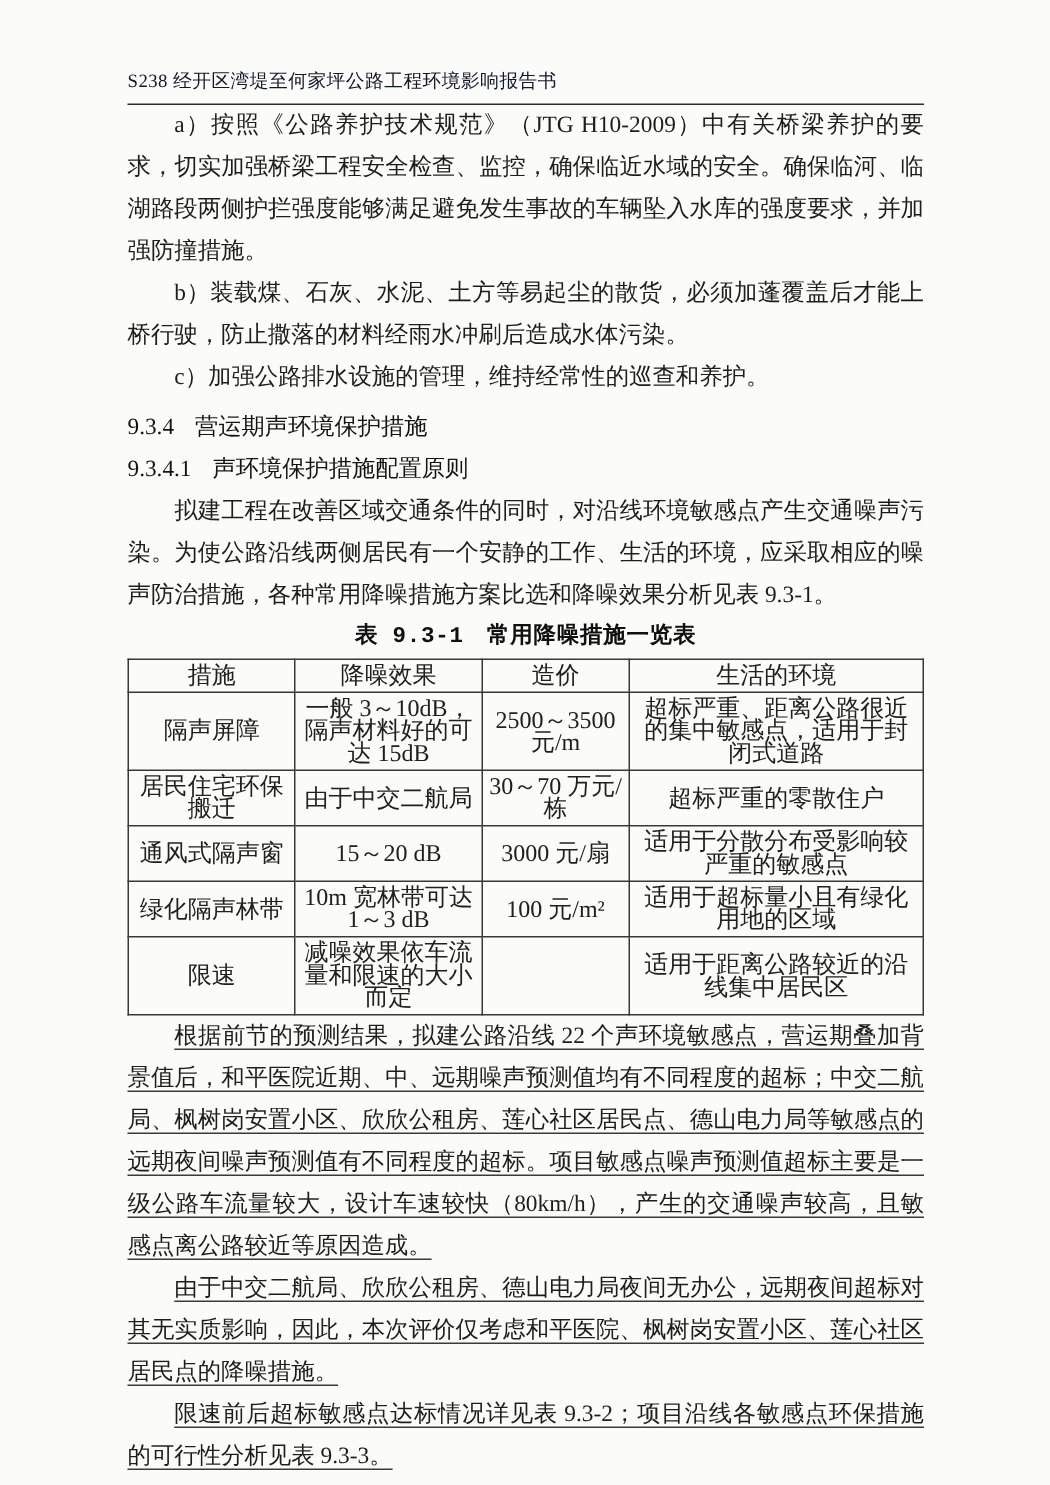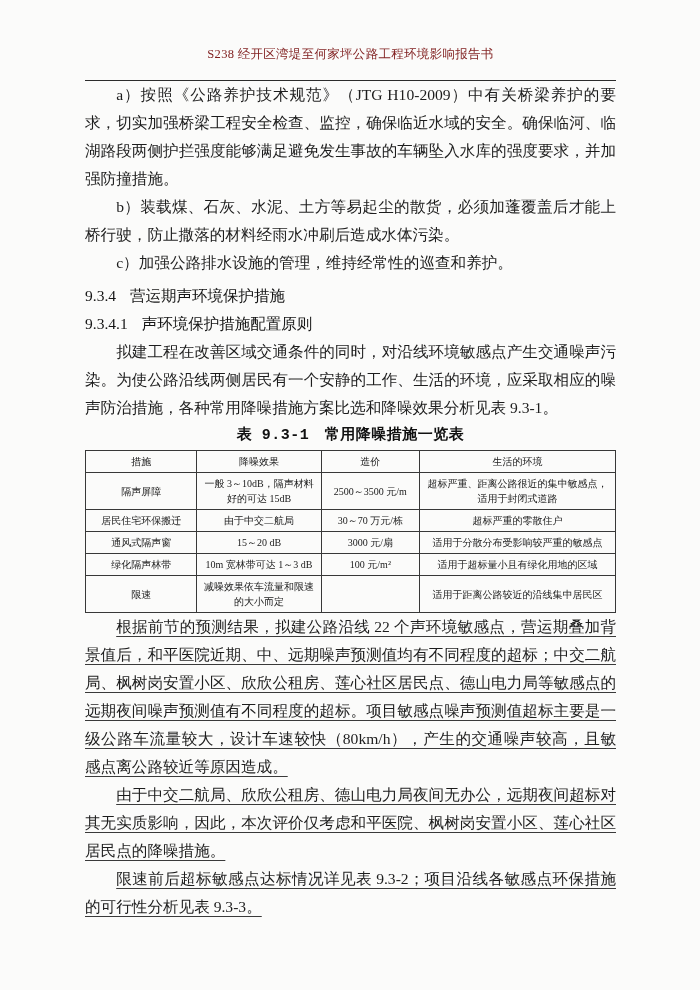--- a/index.html
+++ b/index.html
@@ -12,23 +12,23 @@
   }
   .page{
     box-sizing:border-box;
     width:700px;height:990px;
     padding:47px 84px 0 85px;
     position:relative;
   }
   .doc-header{
     font-size:12.5px;
     line-height:15px;
-    text-align:center;
-    color:#7f1d1d;
-    padding-bottom:18px;
+    text-align:left;
+    color:#0f172a;
+    padding-bottom:7px;
     border-bottom:1.5px solid #2c2c2c;
     letter-spacing:.3px;
   }
   .h{
     font-size:15.5px;
     line-height:28px;
     color:#141414;
     white-space:nowrap;
   }
   .h .num{margin-right:14px;}
@@ -59,21 +59,21 @@
     font-family:Liberation Mono, monospace;
   }
   table.noise{
     width:100%;
     border-collapse:collapse;
     border:1.5px solid #2a2a2a;
     table-layout:fixed;
   }
   table.noise th, table.noise td{
     border:1px solid #383838;
-    font-size:10px;
+    font-size:16px;
     line-height:15px;
     font-weight:normal;
     text-align:center;
     vertical-align:middle;
     padding:3px 4px;
     color:#202020;
     font-family:"Liberation Serif","DejaVu Serif",serif;
   }
   table.noise th{height:15px;}
   .col1{width:21%;}

